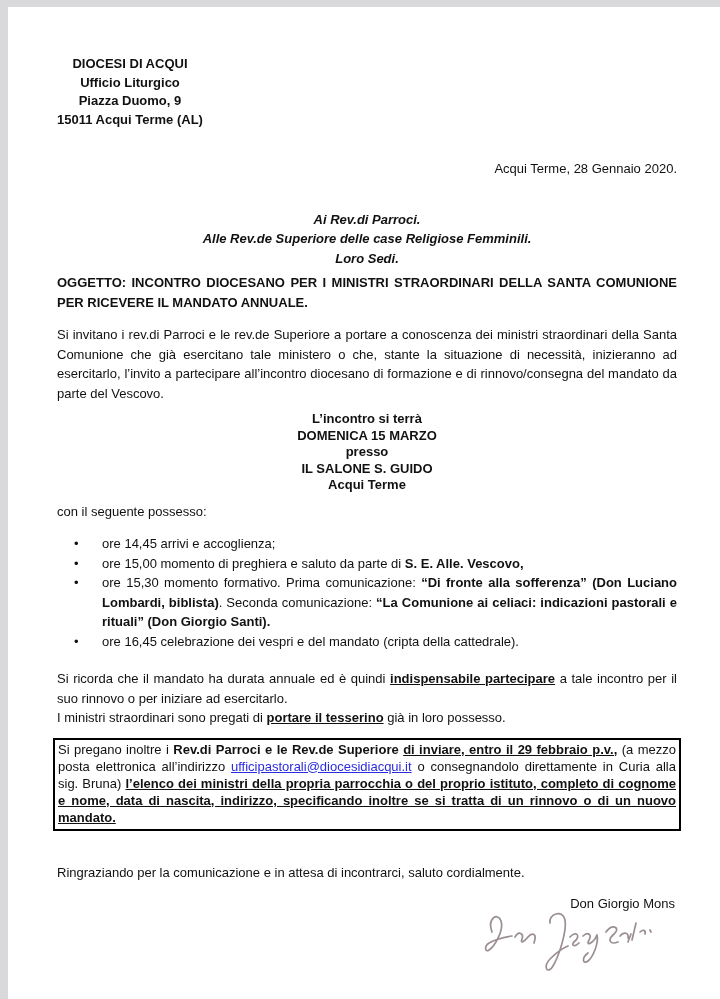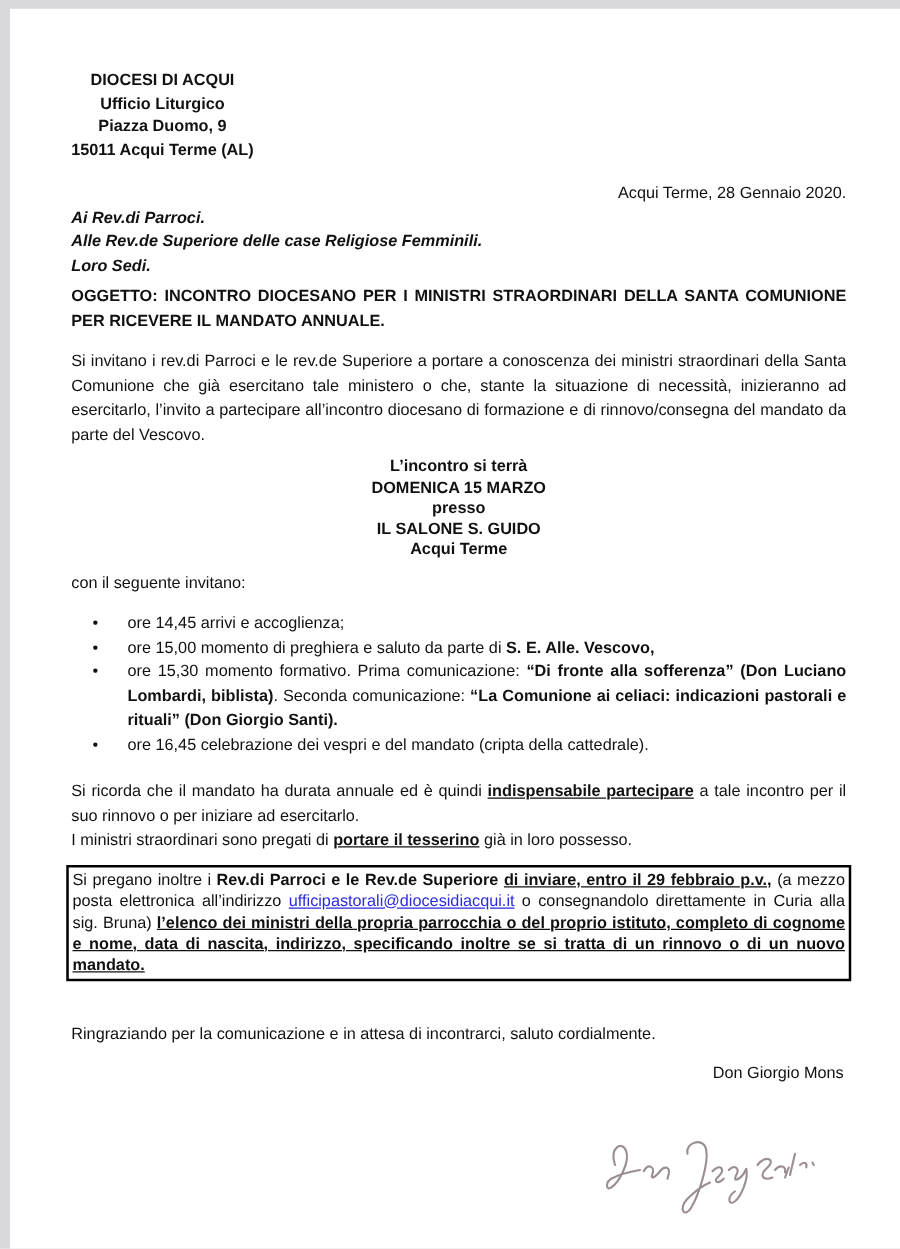--- a/index.html
+++ b/index.html
@@ -24,25 +24,27 @@
   }
   .sender {
     display: inline-block;
     text-align: center;
     font-weight: bold;
     line-height: 18.5px;
     margin-top: 2px;
   }
   .date-line {
     text-align: right;
-    margin-top: 15px;
+    margin-top: 30px;
   }
   .recipients {
+    margin-top: 31px;
     font-weight: bold;
     font-style: italic;
+    text-align: center;
   }
   .subject {
     margin-top: 5px;
     font-weight: bold;
     text-align: justify;
   }
   .j { text-align: justify; }
   .u { }
   .b { font-weight: bold; }
   .bu { font-weight: bold; text-decoration: underline; }
@@ -129,21 +131,21 @@
     <p class="intro-para j">Si invitano i rev.di Parroci e le rev.de Superiore a portare a conoscenza dei ministri straordinari della Santa Comunione che già esercitano tale ministero o che, stante la situazione di necessità, inizieranno ad esercitarlo, l’invito a partecipare all’incontro diocesano di formazione e di rinnovo/consegna del mandato da parte del Vescovo.</p>
 
     <div class="event-block">
       <div>L’incontro si terrà</div>
       <div>DOMENICA 15 MARZO</div>
       <div>presso</div>
       <div>IL SALONE S. GUIDO</div>
       <div>Acqui Terme</div>
     </div>
 
-    <p class="program-intro">con il seguente invitano:</p>
+    <p class="program-intro">con il seguente possesso:</p>
 
     <ul class="program-list">
       <li><span>ore 14,45 arrivi e accoglienza;</span></li>
       <li><span>ore 15,00 momento di preghiera e saluto da parte di </span><span class="b">S. E. Alle. Vescovo,</span></li>
       <li><span>ore 15,30 momento formativo. Prima comunicazione: </span><span class="b">“Di fronte alla sofferenza” (Don Luciano Lombardi, biblista)</span><span>. Seconda comunicazione: </span><span class="b">“La Comunione ai celiaci: indicazioni pastorali e rituali” (Don Giorgio Santi).</span></li>
       <li><span>ore 16,45 celebrazione dei vespri e del mandato (cripta della cattedrale).</span></li>
     </ul>
 
     <p class="reminder j"><span>Si ricorda che il mandato ha durata annuale ed è quindi </span><span class="bu">indispensabile partecipare</span><span> a tale incontro per il suo rinnovo o per iniziare ad esercitarlo.</span><br><span>I ministri straordinari sono pregati di </span><span class="bu">portare il tesserino</span><span> già in loro possesso.</span></p>
 

